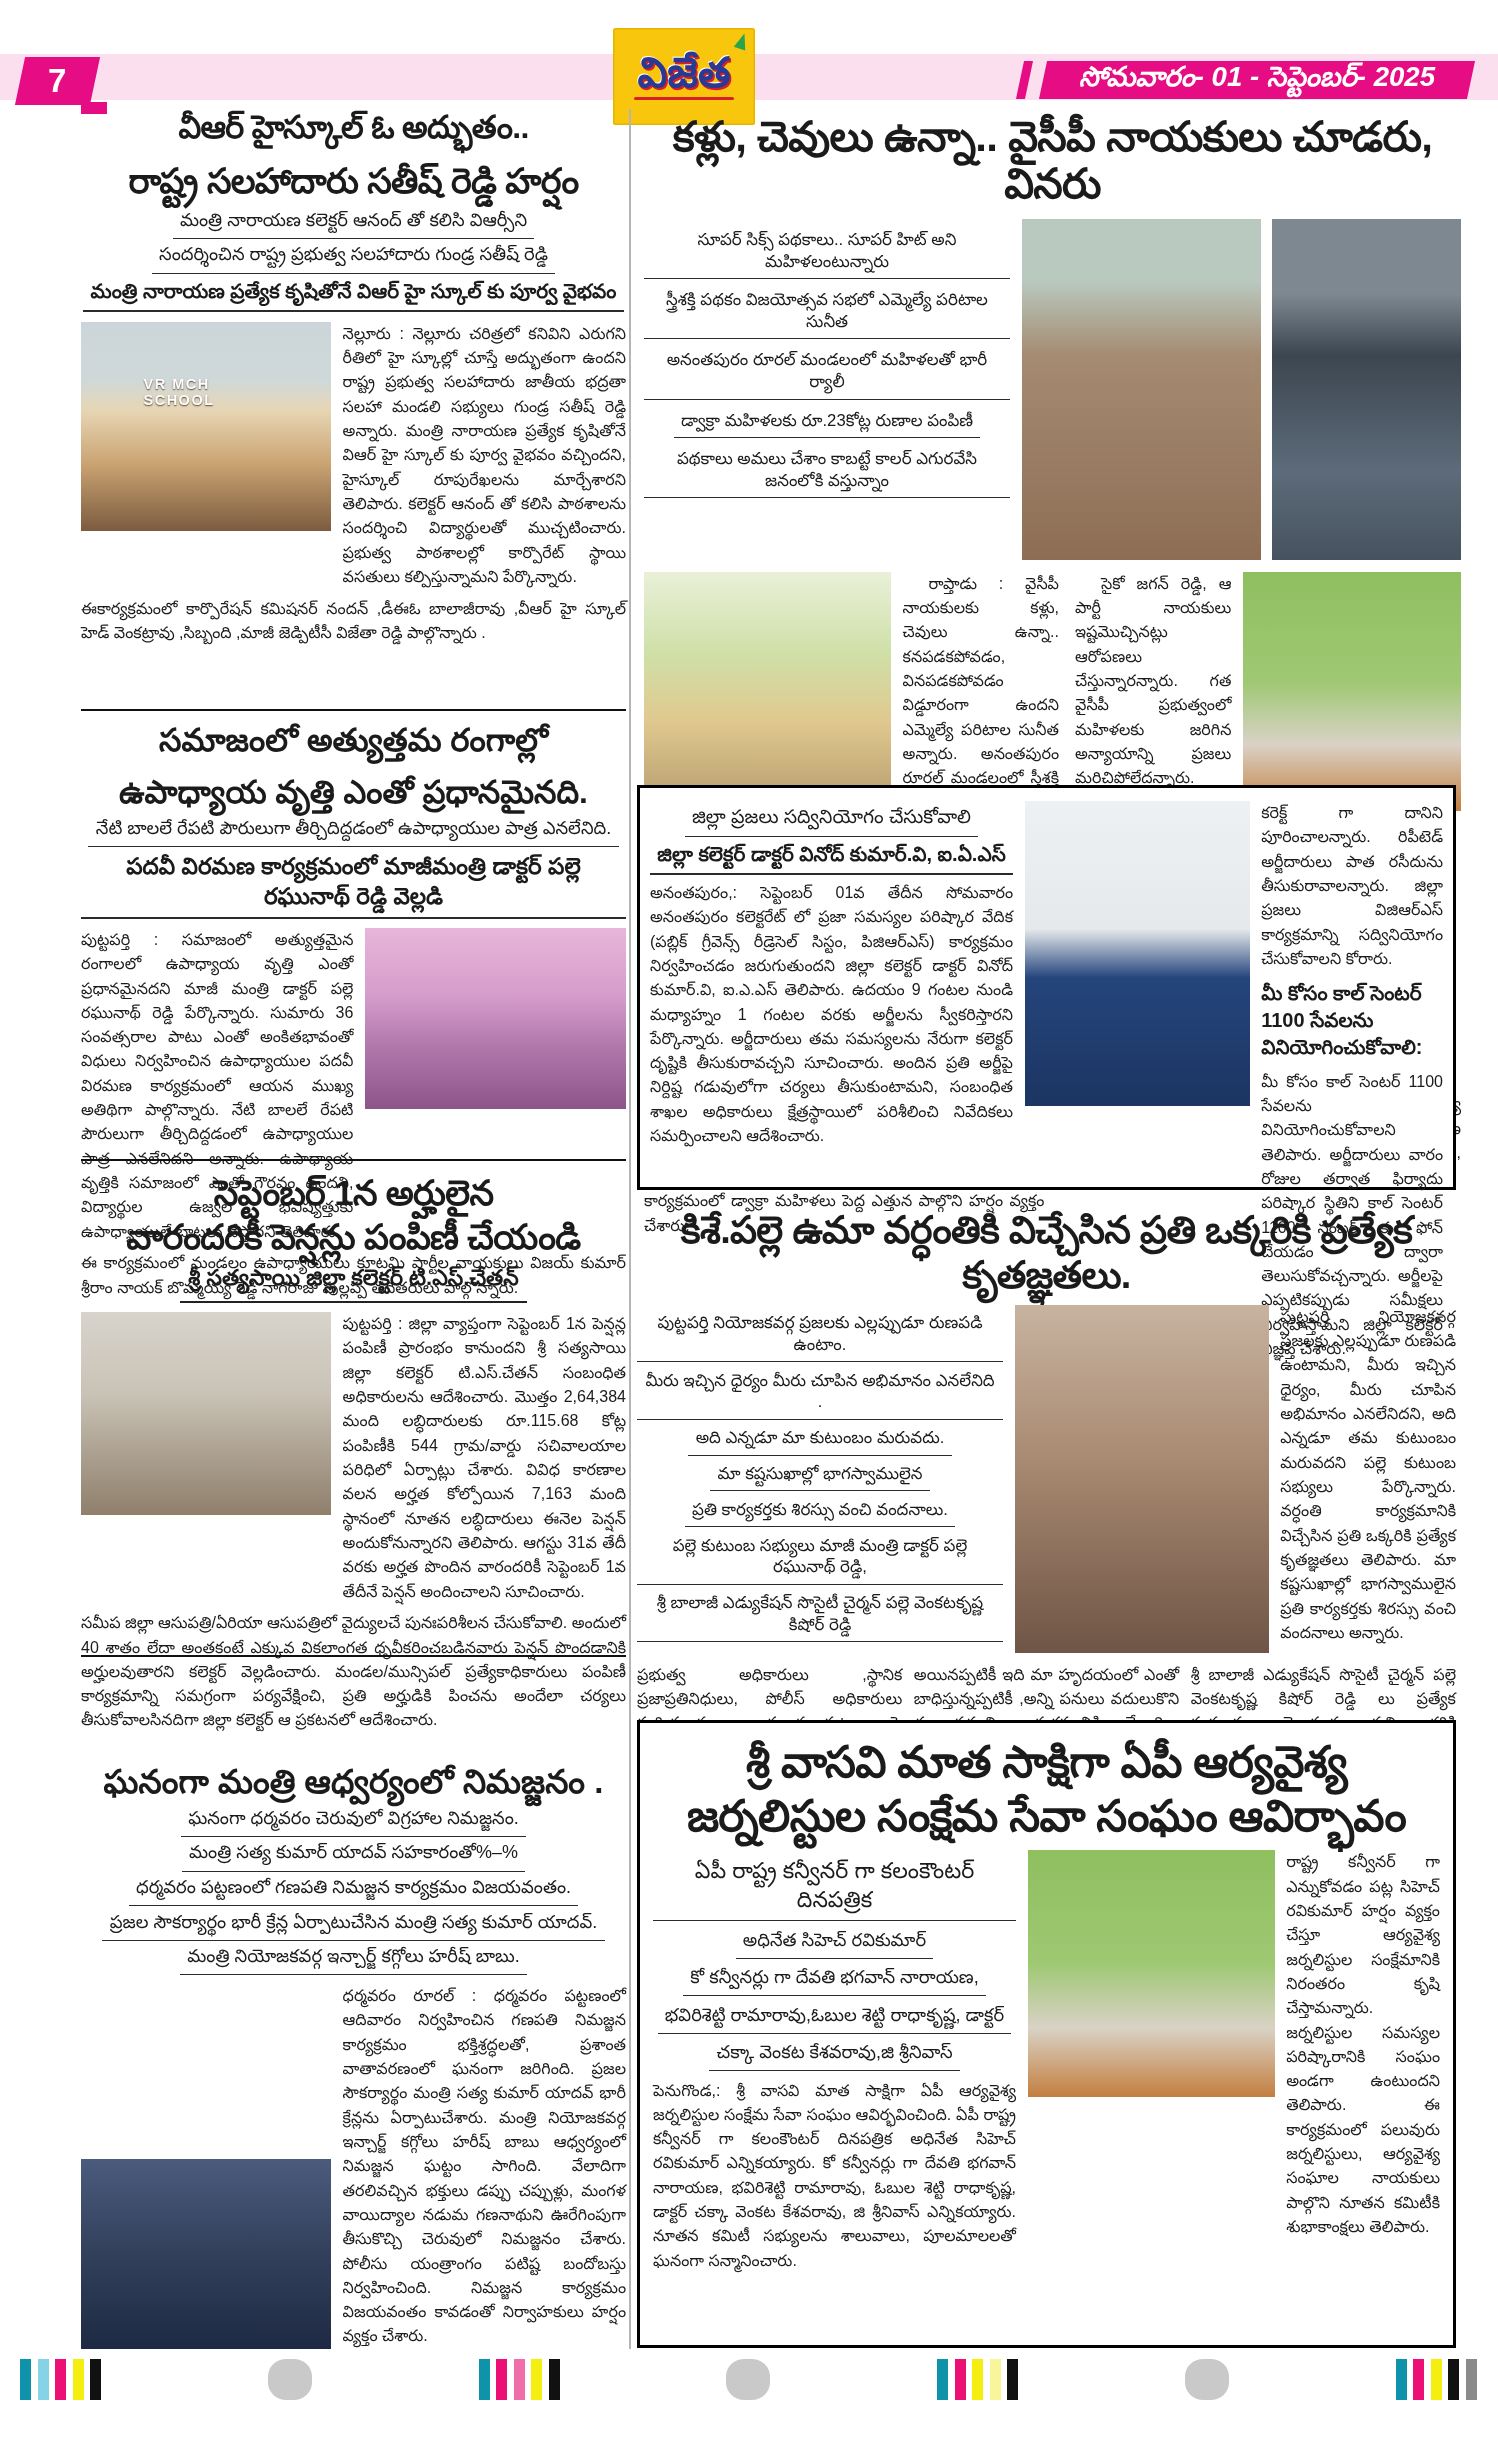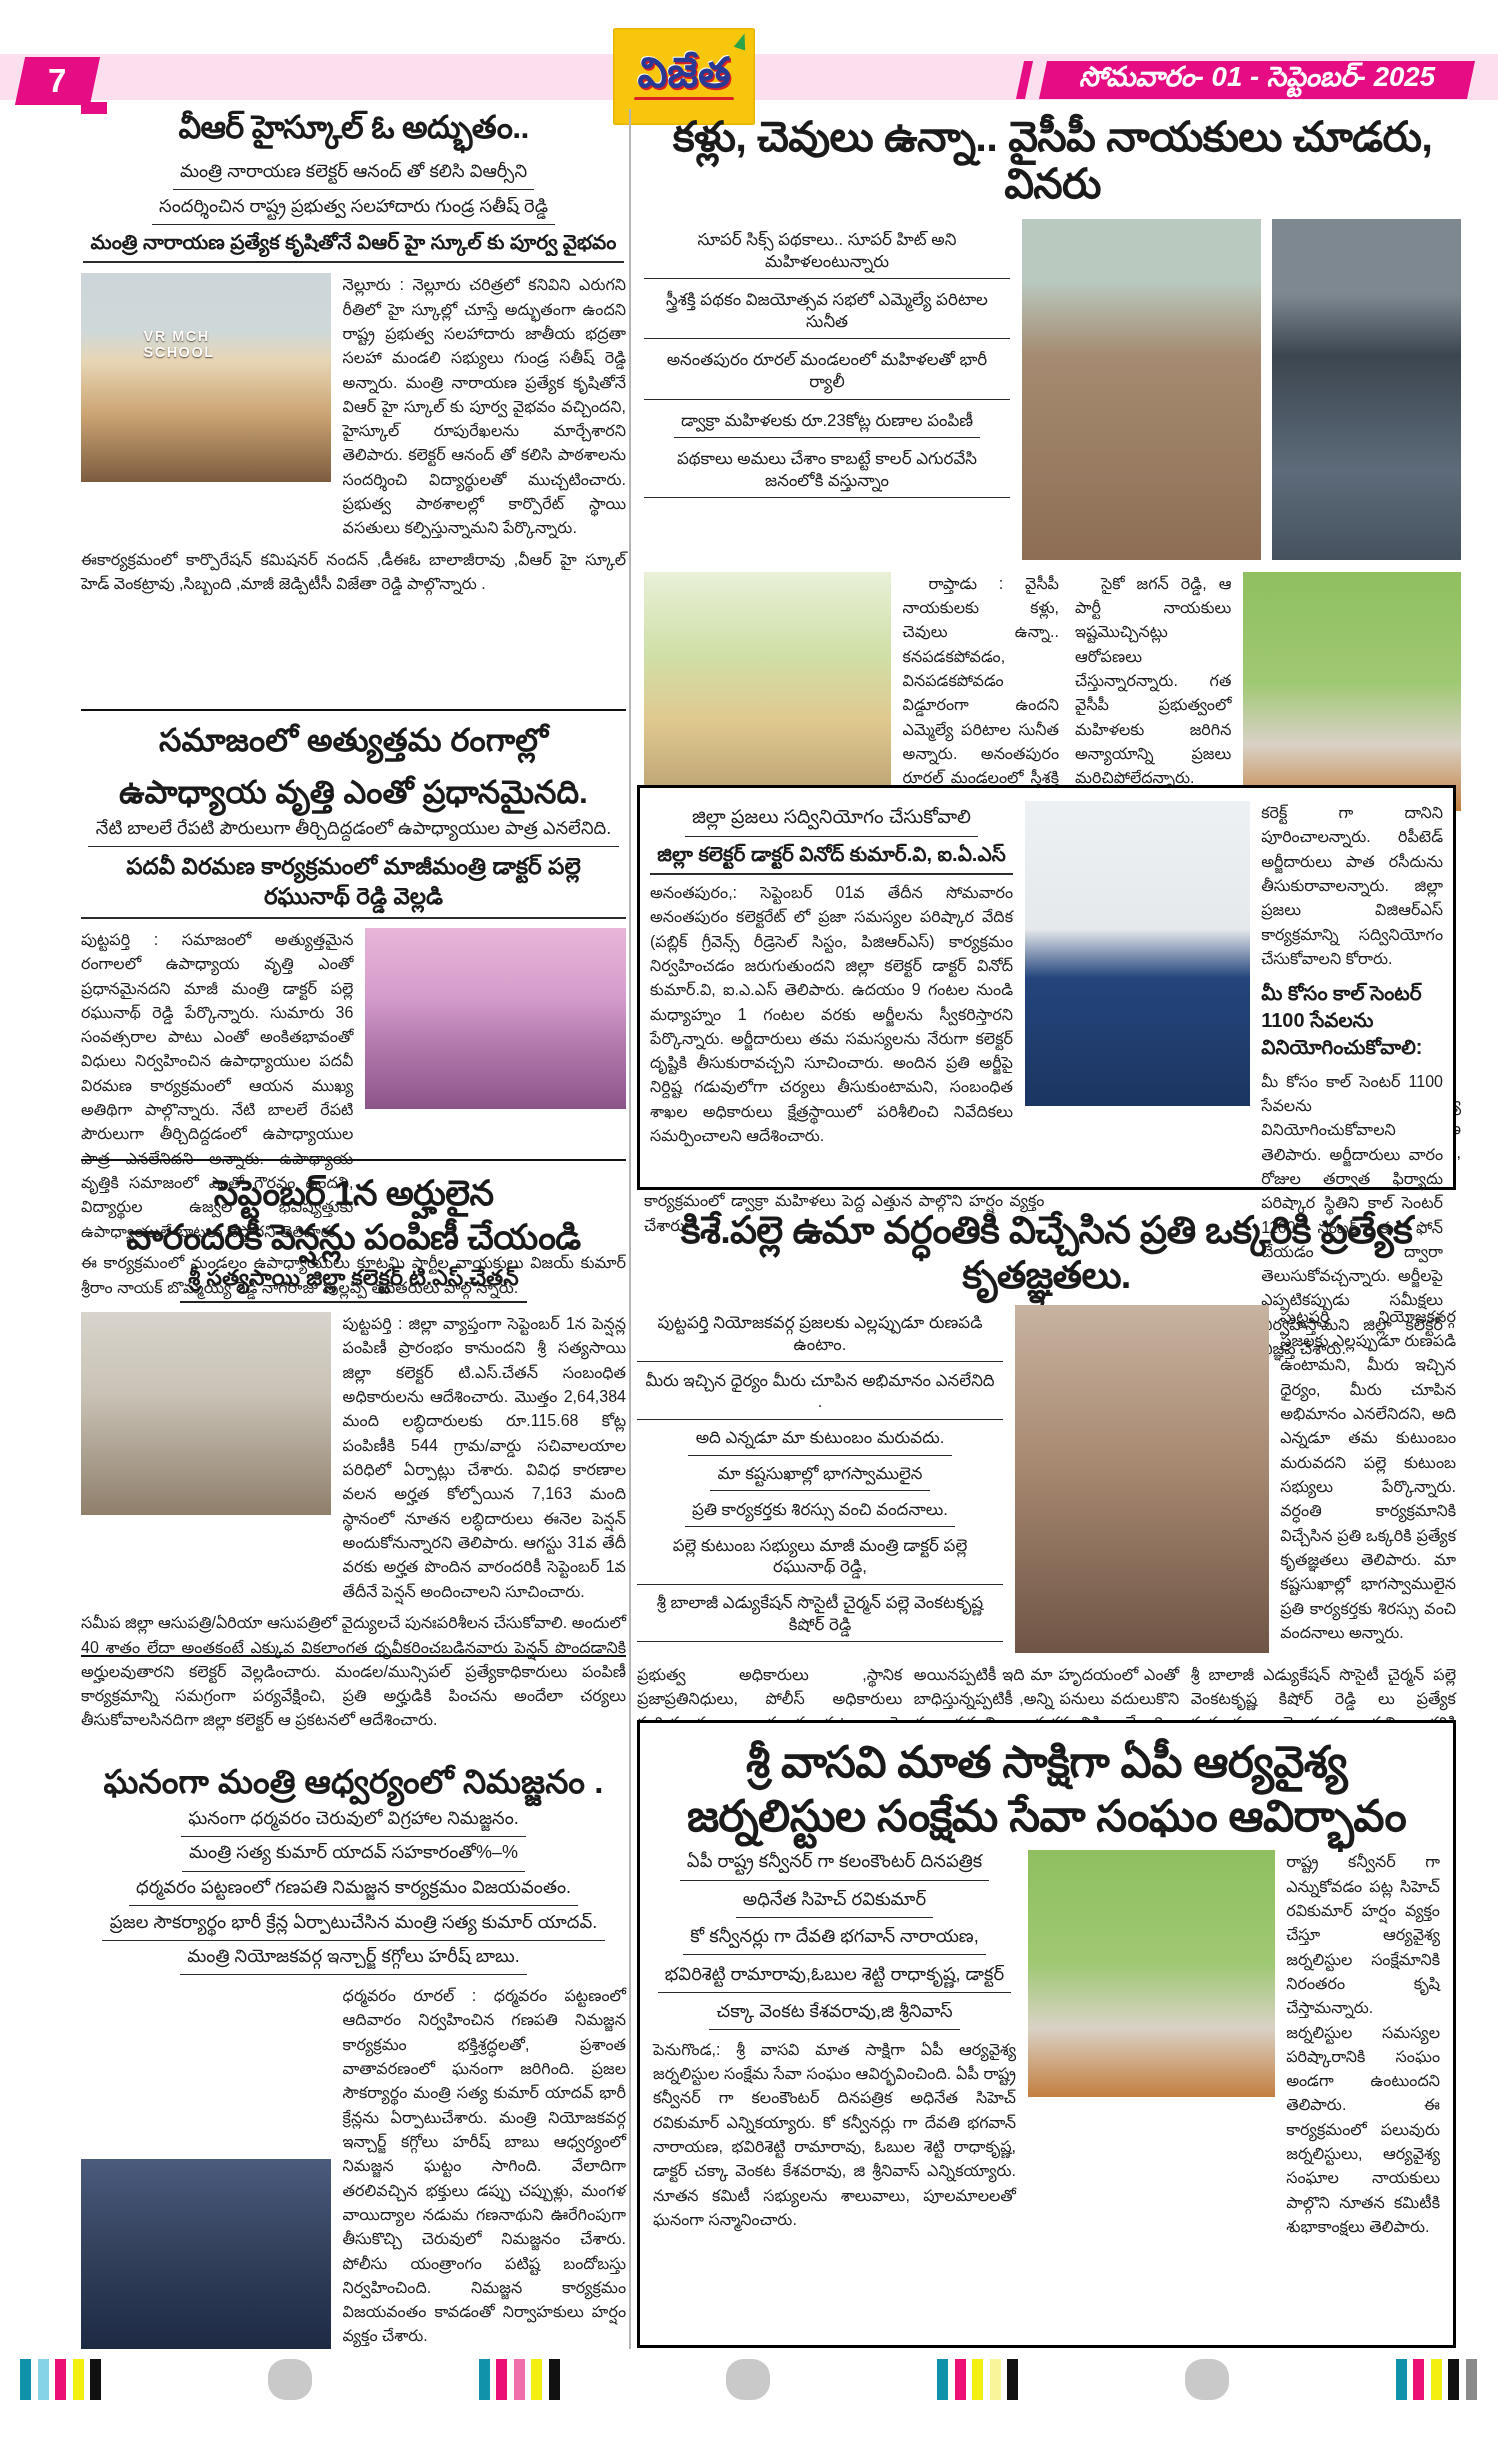--- a/index.html
+++ b/index.html
@@ -78,20 +78,21 @@
   <div class="date-tab-stripe"></div>
   <div class="date-tab">
     <span>సోమవారం- 01 - సెప్టెంబర్- 2025</span>
   </div>
   <div class="trim-sq"></div>
 
   <div class="vrule" style="left:629px;top:109px;height:2240px;"></div>
 
   <div class="art" style="left:81px;top:109px;width:545px;">
     <div class="kicker">వీఆర్ హైస్కూల్ ఓ అద్భుతం..</div>
+    <div class="h-lg">రాష్ట్ర సలహాదారు సతీష్ రెడ్డి హర్షం</div>
     <div>
 
     <div class="ul-sub">మంత్రి నారాయణ  కలెక్టర్ ఆనంద్ తో కలిసి విఆర్సీని</div>
         <div class="ul-sub">సందర్శించిన రాష్ట్ర ప్రభుత్వ సలహాదారు గుండ్ర సతీష్ రెడ్డి</div>
       </div>
     <div class="ul-sub bold">మంత్రి నారాయణ ప్రత్యేక కృషితోనే విఆర్ హై స్కూల్ కు పూర్వ వైభవం</div>
     <div class="flexrow" style="margin-top:10px;">
       <div class="photo ph-school" style="width:250px;height:209px;">
         <span class="photo-label">VR MCH SCHOOL</span>
       </div>
@@ -209,21 +210,21 @@
     </div>
   </div>
 
   <div class="art boxed" style="left:637px;top:1720px;width:819px;height:628px;padding:10px 13px;box-sizing:border-box;border-width:3.6px;">
     <div class="h-xl" style="font-size:44px;margin-bottom:0;">శ్రీ వాసవి మాత సాక్షిగా ఏపీ ఆర్యవైశ్య</div>
     <div class="h-xl" style="font-size:44px;">జర్నలిస్టుల సంక్షేమ సేవా సంఘం ఆవిర్భావం</div>
     <div class="flexrow" style="margin-top:7.3px;">
       <div style="width:363px;">
         <div>
 
-        <div class="ul-sub" style="font-size:18px;margin:0 auto;">ఏపీ రాష్ట్ర కన్వీనర్ గా  కలంకౌంటర్ దినపత్రిక</div>
+        <div class="ul-sub" style="font-size:22px;margin:7px auto;">ఏపీ రాష్ట్ర కన్వీనర్ గా  కలంకౌంటర్ దినపత్రిక</div>
             <div class="ul-sub" style="font-size:18px;margin:7.3px auto;">అధినేత సిహెచ్ రవికుమార్</div>
             <div class="ul-sub" style="font-size:18px;margin:7.3px auto;">కో కన్వీనర్లు గా దేవతి భగవాన్ నారాయణ,</div>
             <div class="ul-sub" style="font-size:18px;margin:7.3px auto;">భవిరిశెట్టి రామారావు,ఓబుల శెట్టి రాధాకృష్ణ, డాక్టర్</div>
             <div class="ul-sub" style="font-size:18px;margin:7.3px auto;">చక్కా వెంకట కేశవరావు,జి శ్రీనివాస్</div>
           </div>
         <div class="body-txt" style="margin-top:7.3px;">పెనుగొండ,: శ్రీ వాసవి మాత సాక్షిగా ఏపీ ఆర్యవైశ్య జర్నలిస్టుల సంక్షేమ సేవా సంఘం ఆవిర్భవించింది. ఏపీ రాష్ట్ర కన్వీనర్ గా కలంకౌంటర్ దినపత్రిక అధినేత సిహెచ్ రవికుమార్ ఎన్నికయ్యారు. కో కన్వీనర్లు గా దేవతి భగవాన్ నారాయణ, భవిరిశెట్టి రామారావు, ఓబుల శెట్టి రాధాకృష్ణ, డాక్టర్ చక్కా వెంకట కేశవరావు, జి శ్రీనివాస్ ఎన్నికయ్యారు. నూతన కమిటీ సభ్యులను శాలువాలు, పూలమాలలతో ఘనంగా సన్మానించారు.</div>
       </div>
       <div class="photo ph-garland" style="width:247px;height:247px;"></div>
       <div class="body-txt" style="flex:1;">రాష్ట్ర కన్వీనర్ గా ఎన్నుకోవడం పట్ల సిహెచ్ రవికుమార్ హర్షం వ్యక్తం చేస్తూ ఆర్యవైశ్య జర్నలిస్టుల సంక్షేమానికి నిరంతరం కృషి చేస్తామన్నారు. జర్నలిస్టుల సమస్యల పరిష్కారానికి సంఘం అండగా ఉంటుందని తెలిపారు. ఈ కార్యక్రమంలో పలువురు జర్నలిస్టులు, ఆర్యవైశ్య సంఘాల నాయకులు పాల్గొని నూతన కమిటీకి శుభాకాంక్షలు తెలిపారు.</div>
     </div>

